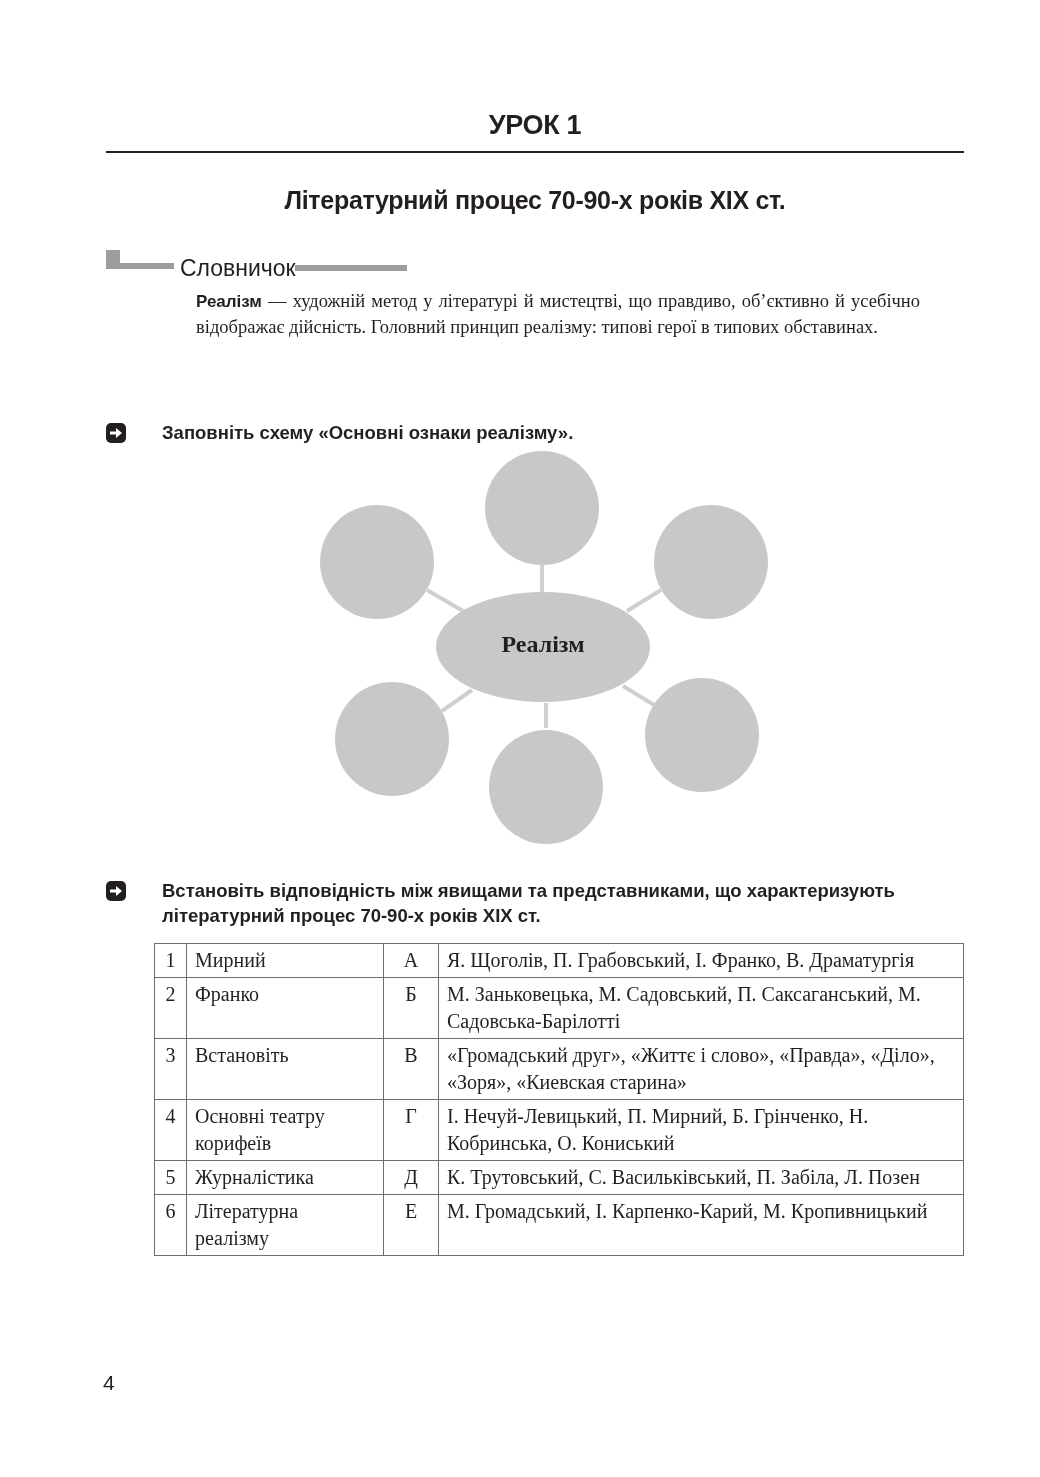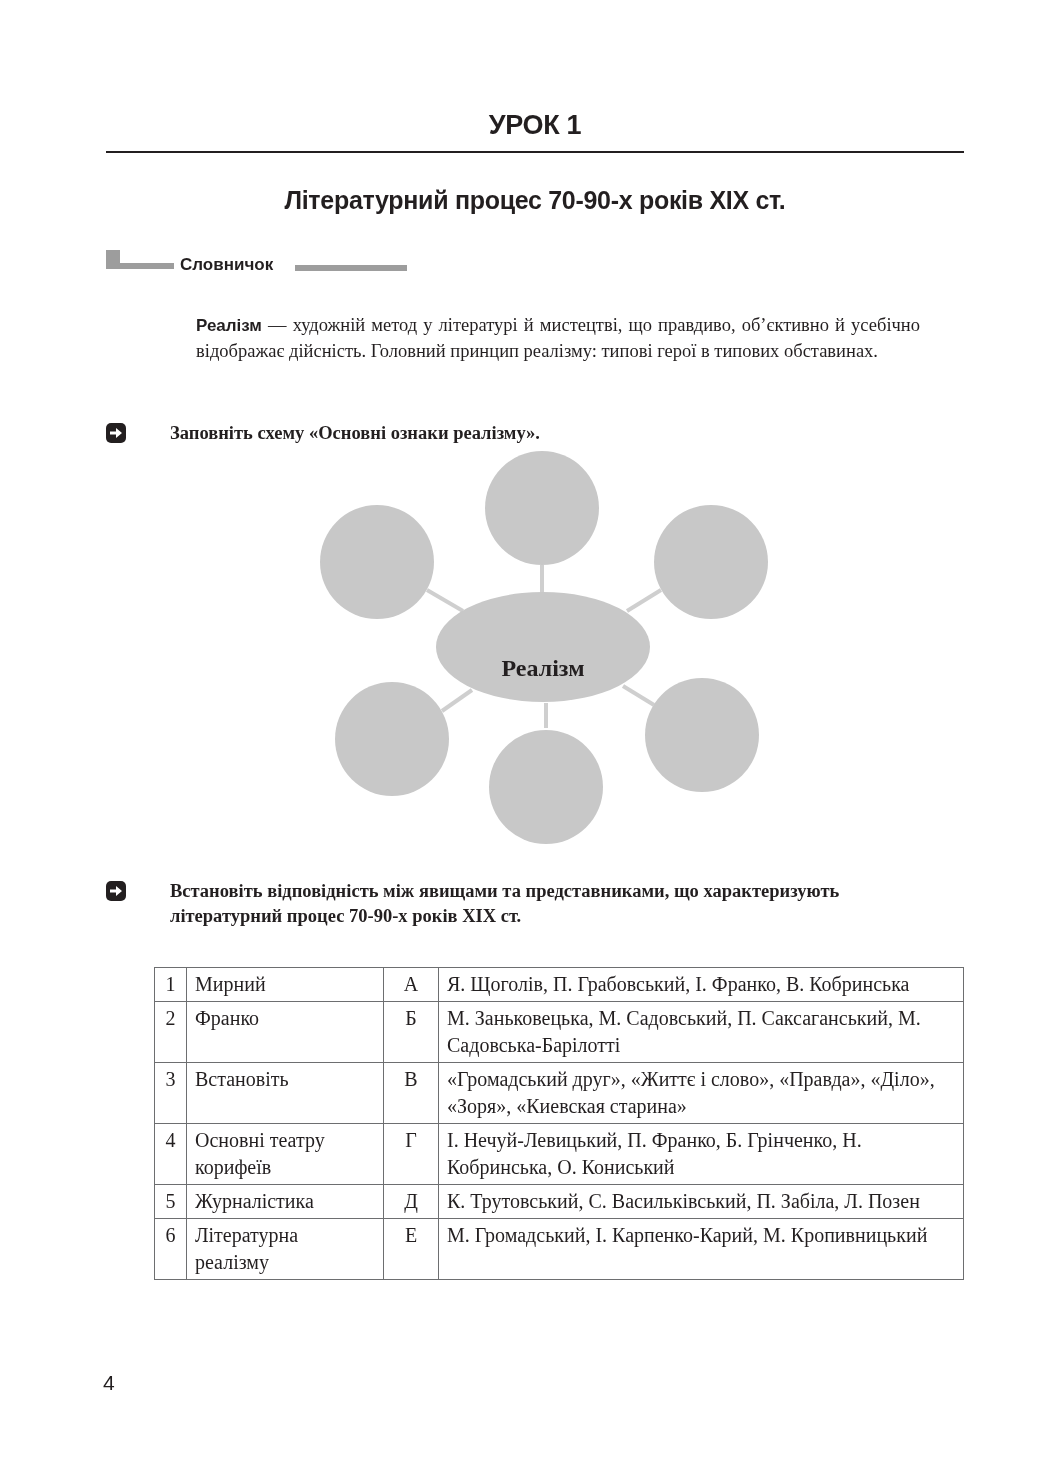--- a/index.html
+++ b/index.html
@@ -1,36 +1,36 @@
 <!DOCTYPE html>
 <html><head>
 <meta charset="utf-8">
 <style>
   html, body { margin:0; padding:0; background:#ffffff; }
   body { width:1040px; height:1477px; position:relative; overflow:hidden; color:#231f20; }
   .sans { font-family: "Liberation Sans", "DejaVu Sans", sans-serif; }
-  .serif { font-family: "Liberation Serif", "DejaVu Serif", serif; margin-top: 24px; }
+  .serif { font-family: "Liberation Serif", "DejaVu Serif", serif; }
 
   .lesson-title { position:absolute; left:0; width:1070px; top:110px; text-align:center; font-size:27px; font-weight:bold; letter-spacing:-0.3px; }
   .title-rule { position:absolute; left:106px; width:858px; top:151px; height:2px; background:#231f20; }
   .topic-title { position:absolute; left:0; width:1070px; top:186px; text-align:center; font-size:25px; font-weight:bold; letter-spacing:-0.3px; }
 
   .glossary-head { position:absolute; left:106px; top:250px; height:30px; width:310px; }
   .gh-vert { position:absolute; left:0; top:0; width:14px; height:18px; background:#9d9d9d; }
   .gh-left { position:absolute; left:0; top:13px; width:68px; height:6px; background:#9d9d9d; }
-  .gh-label { position:absolute; left:74px; top:5px; font-size:17px; font-weight:bold; }
+  .gh-label { position:absolute; left:74px; top:5px; font-size:23px; font-weight:normal; }
   .gh-right { position:absolute; left:189px; top:15px; width:112px; height:6px; background:#9d9d9d; }
 
   .glossary-text { position:absolute; left:196px; top:289px; width:724px; font-size:18.5px; line-height:24.5px; text-align:justify; }
   .glossary-text .term { font-family:"Liberation Sans", sans-serif; font-weight:bold; font-size:17px; }
 
   .task { position:absolute; left:106px; font-size:18.5px; font-weight:bold; line-height:24.5px; }
   .task .arrow { position:absolute; left:0; top:2px; width:20px; height:20px; border-radius:5px; background:#231f20; }
   .task .arrow svg { position:absolute; left:0; top:0; }
-  .task .text { position:absolute; left:64px; top:0; white-space:nowrap;font-family:Liberation Serif, serif; }
+  .task .text { position:absolute; left:56px; top:0; white-space:nowrap; }
   .task1 { top:421px; }
   .task2 { top:879px; }
 
   .diagram { position:absolute; left:0; top:0; }
 
   table.match { position:absolute; left:154px; top:943px; width:810px; border-collapse:collapse; font-size:20px; line-height:27px; }
   table.match td { border:1px solid #6d6e70; vertical-align:top; padding:3px 8px 3px 8px; }
   table.match td.num { width:31px; text-align:center; padding:3px 0; }
   table.match td.name { width:180px; }
   table.match td.letter { width:54px; text-align:center; padding:3px 0; }
@@ -92,39 +92,39 @@
   <span class="text">Встановіть відповідність між явищами та представниками, що характеризують</span>
   <span class="text" style="top:24.5px">літературний процес 70-90-х років XIX ст.</span>
 </div>
 
 <table class="match serif">
   <tbody>
       <tr>
     <td class="num">1</td>
     <td class="name">Мирний</td>
     <td class="letter">А</td>
-    <td>Я. Щоголів, П. Грабовський, І. Франко, В. Кобринська</td>
+    <td>Я. Щоголів, П. Грабовський, І. Франко, В. Драматургія</td>
   </tr>
   <tr>
     <td class="num">2</td>
     <td class="name">Франко</td>
     <td class="letter">Б</td>
     <td>М. Заньковецька, М. Садовський, П. Саксаганський, М. Садовська-Барілотті</td>
   </tr>
   <tr>
     <td class="num">3</td>
     <td class="name">Встановіть</td>
     <td class="letter">В</td>
     <td>«Громадський друг», «Життє і слово», «Правда», «Діло», «Зоря», «Киевская старина»</td>
   </tr>
   <tr>
     <td class="num">4</td>
     <td class="name">Основні театру корифеїв</td>
     <td class="letter">Г</td>
-    <td>І. Нечуй-Левицький, П. Франко, Б. Грінченко, Н. Кобринська, О. Кониський</td>
+    <td>І. Нечуй-Левицький, П. Мирний, Б. Грінченко, Н. Кобринська, О. Кониський</td>
   </tr>
   <tr>
     <td class="num">5</td>
     <td class="name">Журналістика</td>
     <td class="letter">Д</td>
     <td>К. Трутовський, С. Васильківський, П. Забіла, Л. Позен</td>
   </tr>
   <tr>
     <td class="num">6</td>
     <td class="name">Літературна реалізму</td>

